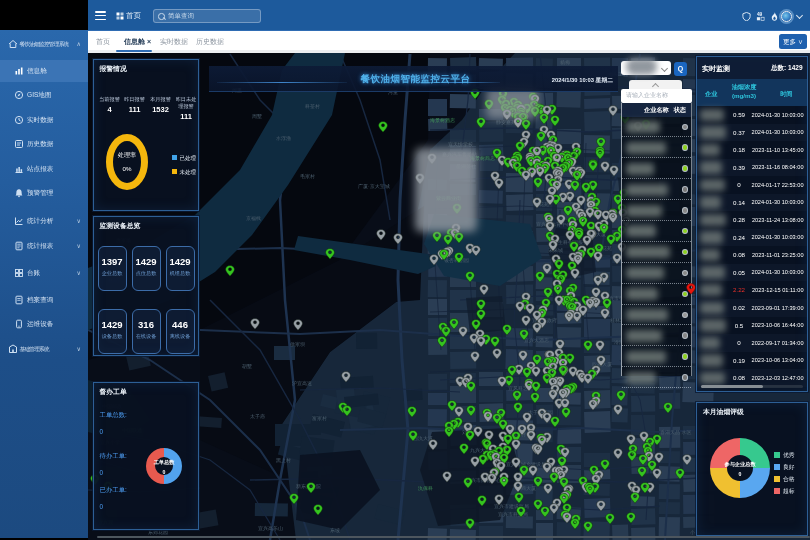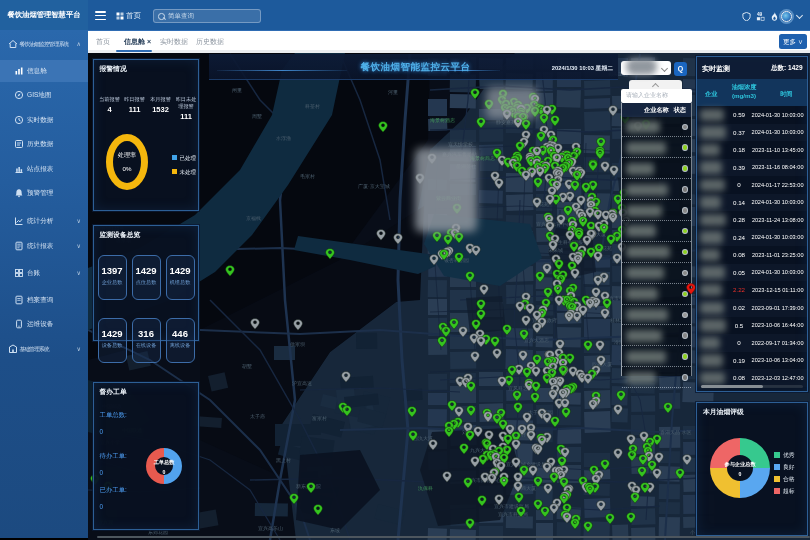--- a/index.html
+++ b/index.html
@@ -48,21 +48,21 @@
   font-size:6.6px; line-height:22px; }
 .mitem .mi { position:absolute; left:14px; top:6px; }
 .mitem.mhead .mi { left:8px; }
 .mitem .mt { position:absolute; left:27px; }
 .mitem.mhead .mt { left:19.5px; letter-spacing:-0.7px; font-size:5.6px; }
 .mitem .chev { position:absolute; right:7px; font-size:6px; color:#b9cde2; }
 .mitem.sel { background:#3b74b5; }
 
 #map { position:absolute; left:88px; top:53px; width:722px; height:487px;
   background:#070c16; }
-#banner { position:absolute; left:121px; top:1px; width:409px; height:26px;
+#banner { position:absolute; left:121px; top:13px; width:409px; height:26px;
   background:linear-gradient(rgba(13,27,54,0.95), rgba(10,21,44,0.88));
   border-bottom:1px solid #1b3a66;padding-left:6px; }
 #banner .t { position:absolute; left:4px; right:0; top:7px; text-align:center;
   color:#4fb0e8; font-size:9.5px; font-weight:bold; letter-spacing:0.5px;
   text-shadow:0 0 4px rgba(60,160,255,0.8); }
 #banner .d { position:absolute; right:5px; top:9.5px; color:#e8f0fa;
   font-size:5.8px; font-weight:bold; }
 #banner .dec { position:absolute; top:16px; height:1px;
   background:linear-gradient(90deg, rgba(60,140,220,0.1), rgba(80,170,255,0.75), rgba(60,140,220,0.1)); }
 .blur1 { position:absolute; background:#8f969e; opacity:0.85; filter:blur(4px);
@@ -77,21 +77,21 @@
   border:1px solid #2d5f95; box-shadow:0 0 0 1px rgba(10,25,50,0.8), inset 0 0 12px rgba(30,80,140,0.25); }
 .ptitle { position:absolute; left:6px; top:4px; color:#eef4fa; font-size:6.8px;
   font-weight:bold; }
 
 #p1 { left:4.5px; top:5.5px; width:106px; height:152px; }
 .stat { position:absolute; text-align:center; color:#b9c6d8; font-size:5.2px; }
 .stat b { display:block; color:#fff; font-size:7.5px; margin-top:2px; }
 .leg { position:absolute; color:#e6edf5; font-size:5.5px; }
 .leg i { display:inline-block; width:5px; height:5px; margin-right:3px; }
 
-#p2 { left:4.5px; top:172px; width:106px; height:116px; }
+#p2 { left:4.5px; top:163px; width:106px; height:140px; }
 .card { position:absolute; width:29px; height:45px; border:1px solid #3c6ca8;
   border-radius:6px; background:rgba(25,50,85,0.35); text-align:center; }
 .card b { display:block; color:#fff; font-size:9.5px; margin-top:9px; }
 .card span { display:block; color:#6f9fd4; font-size:5.2px; margin-top:3px; }
 
 #p3 { left:4.5px; top:329px; width:106px; height:148px; }
 .wlab { position:absolute; left:6px; color:#4d9df2; font-size:6.4px; }
 
 #csel { position:absolute; left:533px; top:8px; width:50px; height:14px;
   background:#fff; border-radius:3px; }
@@ -1292,21 +1292,20 @@
         <text x="1" y="4.6" fill="#e8f0f8" font-size="5.4" font-weight="bold" font-family="Liberation Sans">49</text>
         <rect x="1" y="5.8" width="3.4" height="3.4" fill="#e8f0f8"></rect>
         <rect x="5.6" y="5.8" width="3.4" height="3.4" fill="none" stroke="#e8f0f8" stroke-width="0.7"></rect>
       </svg>
     <svg class="tico" style="left:682px" width="9" height="9" viewBox="0 0 10 10">
         <path d="M5.2 0.3 C5.4 2.6 2 3.6 2 6.3 C2 8.4 3.4 9.7 5 9.7 C6.6 9.7 8 8.4 8 6.3 C8 4.2 6.2 3.2 5.2 0.3 Z M5 8.6 C4.2 8.6 3.6 8 3.6 7.2 C3.6 6.4 4.4 5.8 5 5 C5.6 5.8 6.4 6.4 6.4 7.2 C6.4 8 5.8 8.6 5 8.6 Z" fill-rule="evenodd" fill="#e8f0f8"></path>
       </svg>
     <div id="avatar"></div>
     <div id="avchev"></div>
   </div>
-  <div id="logo">餐饮油烟管理智慧平台</div>
   <div id="tabbar">
     <span class="tab" style="left:8px">首页</span>
     <span class="tab act" style="left:36px">信息舱 ×</span>
     <span class="tab" style="left:72px">实时数据</span>
     <span class="tab" style="left:108px">历史数据</span>
     <div id="underline"></div>
     <div id="morebtn">更多 ∨</div>
   </div>
   <div id="sidebar">
     <div class="mitem mhead" style="top:3.0px">

